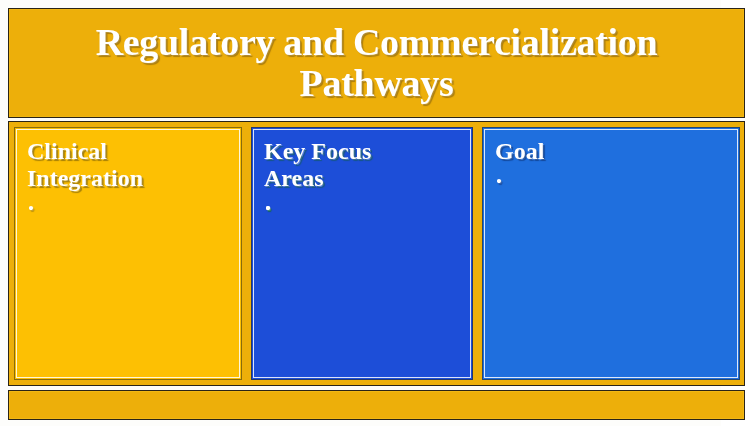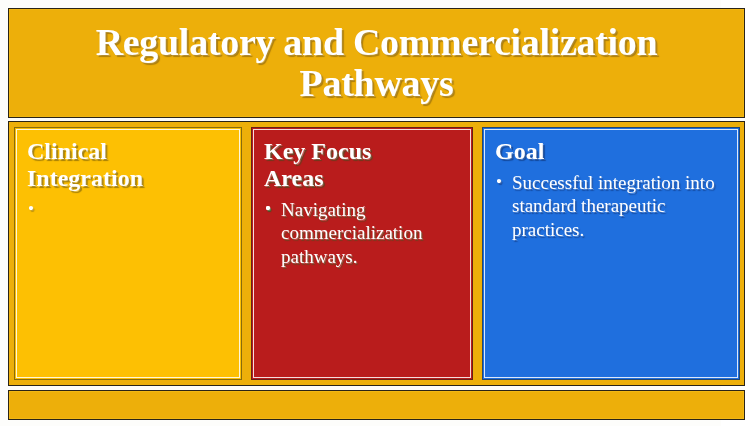--- a/index.html
+++ b/index.html
@@ -72,21 +72,21 @@
     border: 1px solid rgba(40,36,20,0.55);
     outline: 1px solid rgba(255,255,255,0.85);
     outline-offset: -3px;
     overflow: hidden;
   }
   .col-gap {
     width: 9px;
     flex: 0 0 9px;
   }
   .col-1 { flex: 0 0 228px; background: #fdc003; }
-  .col-2 { flex: 0 0 222px; background: #b91c1c; }
+  .col-2 { flex: 0 0 222px; background: #1d4ed8; }
   .col-3 { flex: 1 1 auto;  background: #1f6fde; }
 
   .col-heading {
     color: #ffffff;
     font-weight: bold;
     font-size: 24px;
     line-height: 1.12;
     margin: 0 0 6px 0;
     text-shadow: 2px 2px 1px rgba(60, 48, 10, 0.45),
                  1px 1px 0 rgba(255,255,255,0.30);
@@ -161,33 +161,31 @@
 
     <div class="col col-2">
       <div class="col-heading">Key Focus
 Areas</div>
       <ul class="bullets">
         <li>
           <span class="bullet-dot">•</span>
         </li>
         <li>
           <span class="bullet-dot">•</span>
-          <span>Navigating commercialization pathways.</span>
         </li>
       </ul>
     </div>
 
     <div class="col-gap"></div>
 
     <div class="col col-3">
       <div class="col-heading">Goal</div>
       <ul class="bullets">
         <li>
           <span class="bullet-dot">•</span>
-          <span>Successful integration into standard therapeutic practices.</span>
         </li>
       </ul>
     </div>
 
   </div>
 
   <div class="footer-bar"></div>
 
 </div>
 

